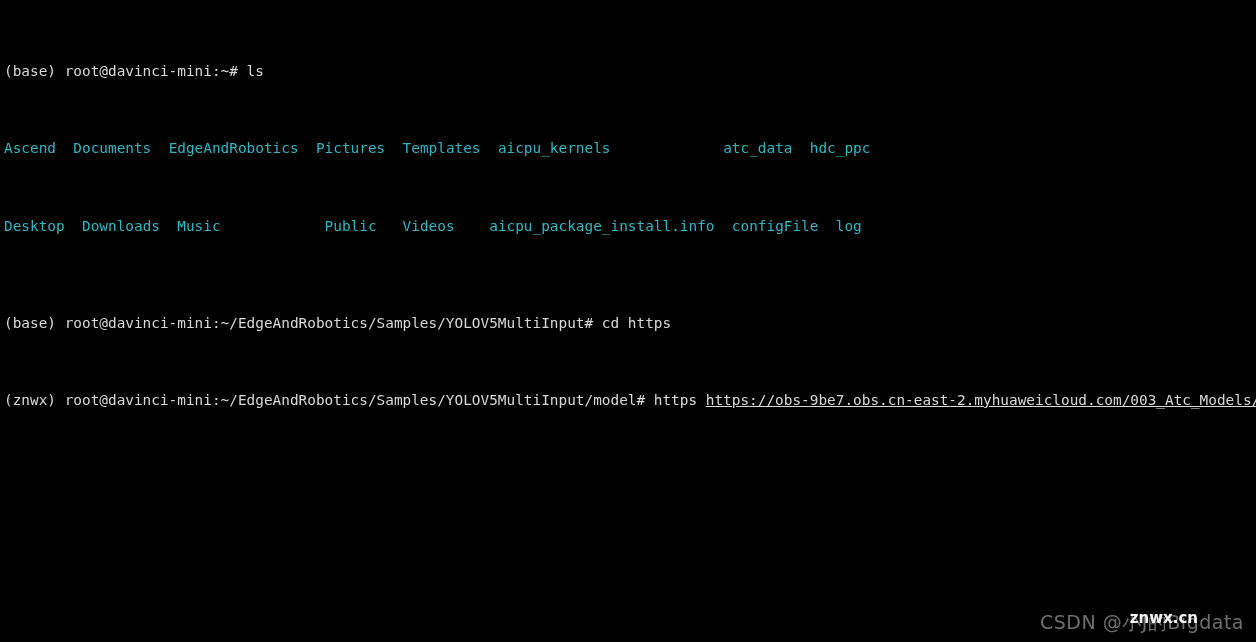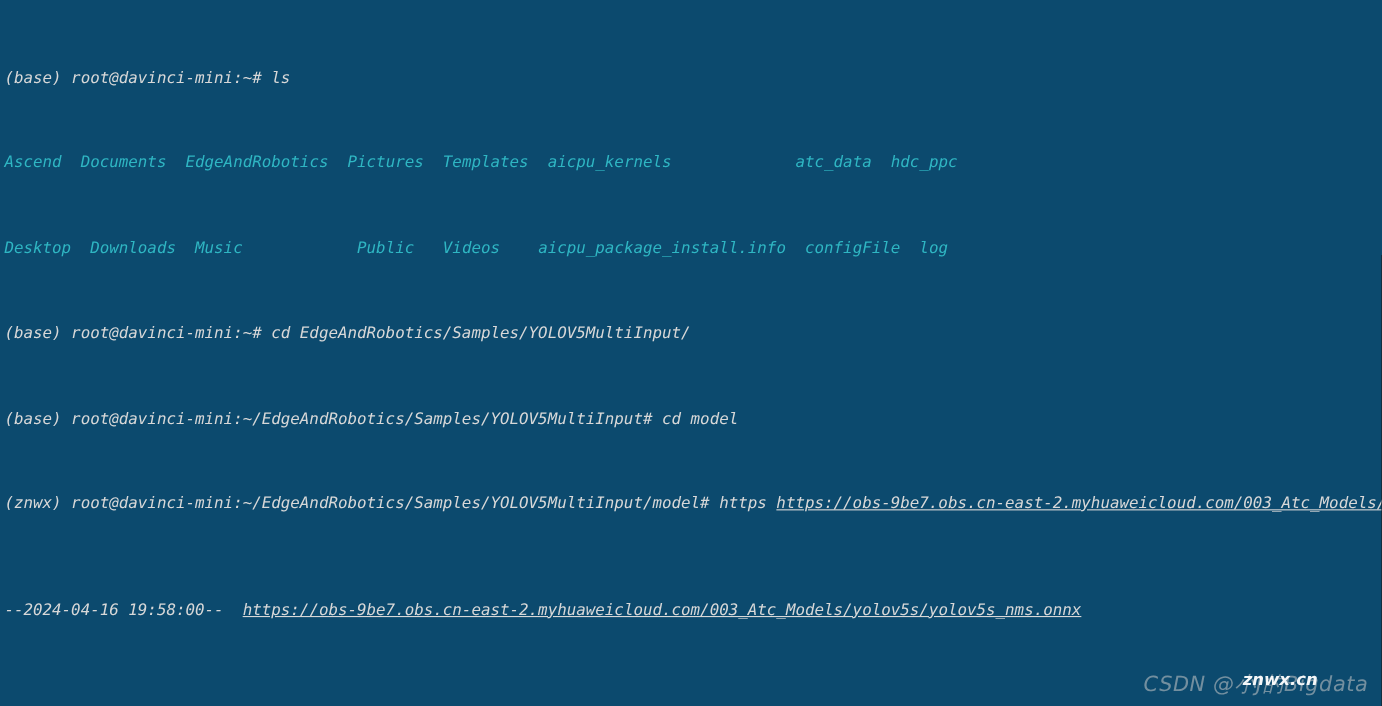--- a/index.html
+++ b/index.html
@@ -4,31 +4,30 @@
 <style>
   html, body {
     margin: 0;
     padding: 0;
     background: #1c1c1c;
   }
   #terminal {
     position: relative;
     width: 1256px;
     height: 642px;
-    background: #0c4a6e;
+    background: #000000;
     overflow: hidden;
     font-family: "DejaVu Sans Mono", "Liberation Mono", monospace;
     font-size: 14.4px;
     line-height: 19.35px;
     color: #d8d8d8;
     padding: 4px 0 0 4px;
     box-sizing: border-box;
     white-space: pre;
     letter-spacing: 0px;
-    font-style: italic;
   }
   .line {
     height: 19.35px;
     white-space: pre;
     overflow: visible;
   }
   .cy  { color: #2fb6c3; }
   .ul  { text-decoration: underline; color: #d8d8d8; }
   .watermark {
     position: absolute;
@@ -57,28 +56,26 @@
 <body>
 
 <div id="terminal">
 
   <div class="line"><span>(base) root@davinci-mini:~# ls</span></div>
 
   <div class="line"><span class="cy">Ascend</span><span>  </span><span class="cy">Documents</span><span>  </span><span class="cy">EdgeAndRobotics</span><span>  </span><span class="cy">Pictures</span><span>  </span><span class="cy">Templates</span><span>  </span><span class="cy">aicpu_kernels</span><span>             </span><span class="cy">atc_data</span><span>  </span><span class="cy">hdc_ppc</span></div>
 
   <div class="line"><span class="cy">Desktop</span><span>  </span><span class="cy">Downloads</span><span>  </span><span class="cy">Music</span><span>            </span><span class="cy">Public</span><span>   </span><span class="cy">Videos</span><span>    </span><span class="cy">aicpu_package_install.info</span><span>  </span><span class="cy">configFile</span><span>  </span><span class="cy">log</span></div>
 
-  <div class="line"><span>(base) root@davinci-mini:~# </span><span>cd EdgeAndRobotics/Samples/YOLOV5MultiInput/</span></div>
 
-  <div class="line"><span>(base) root@davinci-mini:~/EdgeAndRobotics/Samples/YOLOV5MultiInput# </span><span>cd model</span></div>
+  <div class="line"><span>(base) root@davinci-mini:~/EdgeAndRobotics/Samples/YOLOV5MultiInput# </span><span>cd https</span></div>
 
   <div class="line"><span>(znwx) root@davinci-mini:~/EdgeAndRobotics/Samples/YOLOV5MultiInput/model# </span><span>https </span><span class="ul">https://obs-9be7.obs.cn-east-2.myhuaweicloud.com/003_Atc_Models/yolov5</span></div>
 
 
-  <div class="line"><span>--2024-04-16 19:58:00--  </span><span class="ul">https://obs-9be7.obs.cn-east-2.myhuaweicloud.com/003_Atc_Models/yolov5s/yolov5s_nms.onnx</span></div>
 
   
 
   
 
   
 
   
 
   

